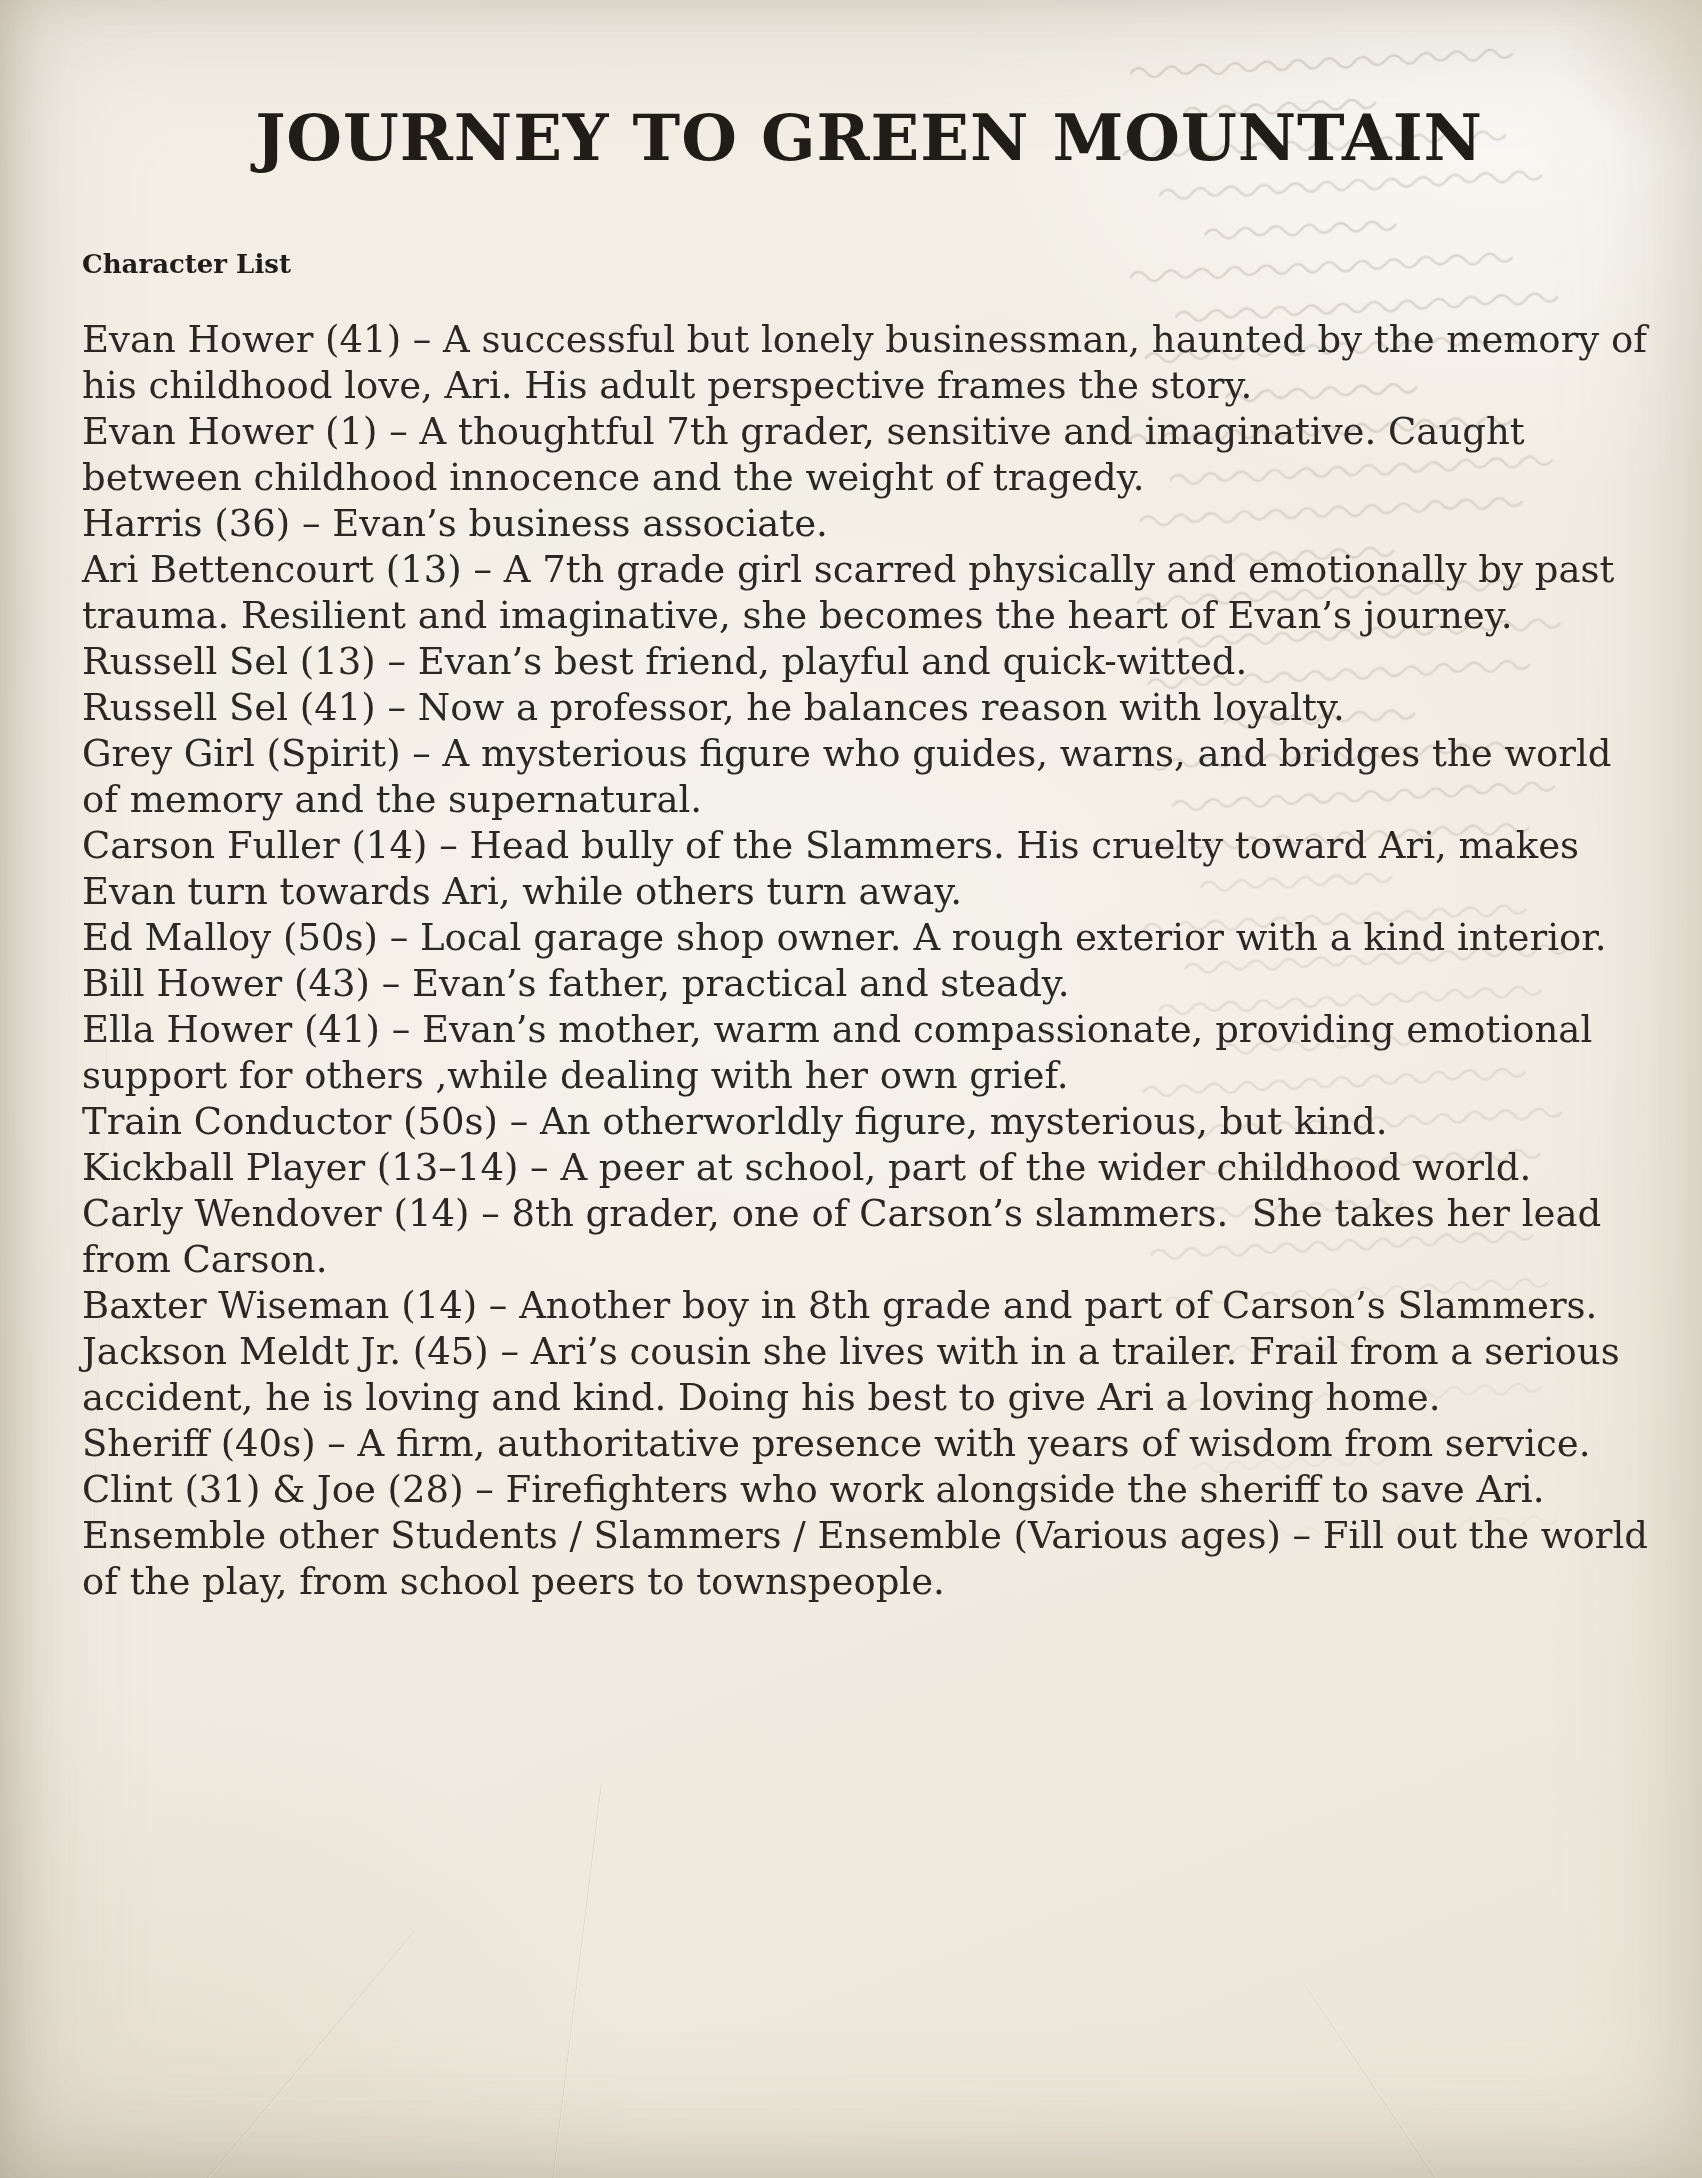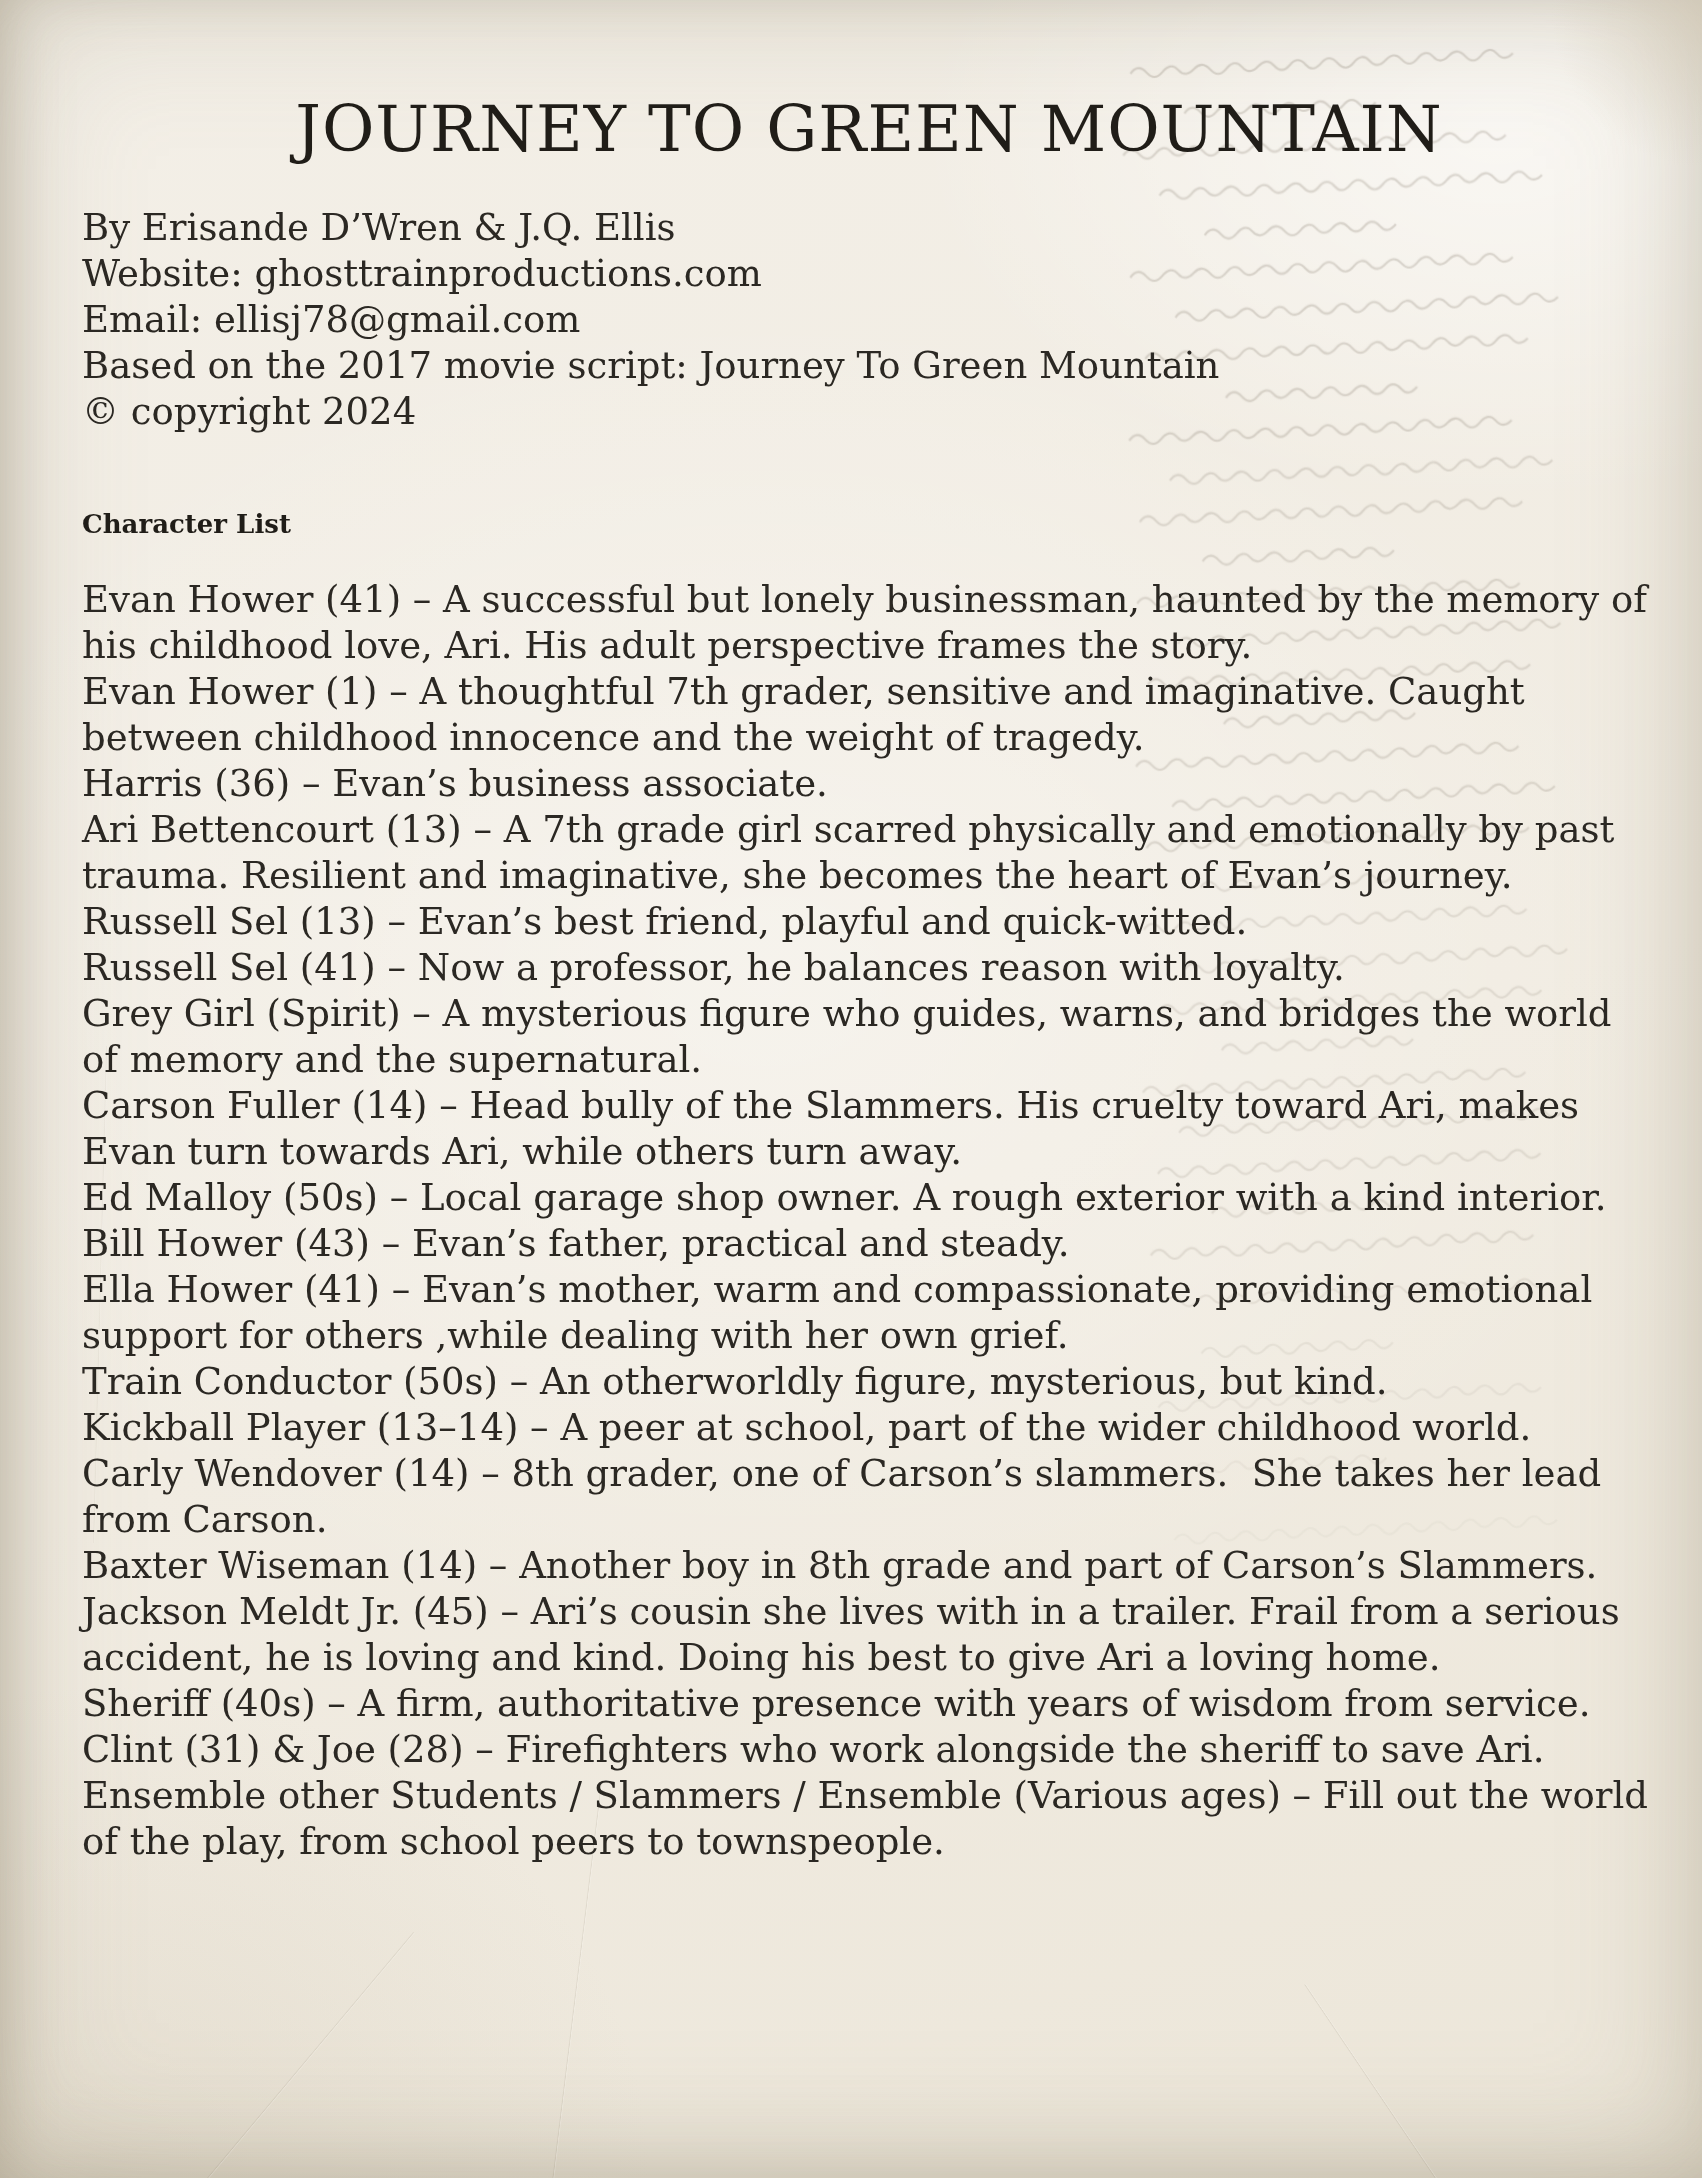--- a/index.html
+++ b/index.html
@@ -13,21 +13,21 @@
   .page{
     position:relative;width:1702px;height:2179px;overflow:hidden;
     background:
       radial-gradient(975px 621px at 88% 6%, rgba(255,255,255,.55), rgba(255,255,255,0) 60%),
       radial-gradient(887px 798px at 6% 100%, rgba(205,195,175,.30), rgba(205,195,175,0) 62%),
       radial-gradient(1330px 975px at 45% 45%, rgba(255,255,255,.35), rgba(255,255,255,0) 70%),
       linear-gradient(160deg,#f3efe7 0%,#f1ece2 55%,#ece6d9 100%);
     box-shadow: inset 0 0 142px rgba(150,138,114,.30), inset 0 -26.6px 80px rgba(150,138,114,.18), inset 22px 0 53px -22px rgba(140,128,105,.35);
   }
   .content{position:relative;padding:92px 46px 0 82px;z-index:2}
-  .title{margin:0;text-align:center;font-size:64px;font-weight:400;letter-spacing:0.9px;color:#201d18}
+  .title{margin:8px;text-align:center;font-size:64px;font-weight:700;letter-spacing:0.9px;color:#201d18}
   .byline{margin-top:39px}
   .byline p{margin:0;font-size:37px;line-height:46px}
   .section-heading{margin:74px 0 0;font-size:26px;font-weight:700;color:#201d18}
   .character-list{margin-top:38px;max-width:1587px}
   .character-list p{margin:0;font-size:37px;line-height:46px;white-space:pre-wrap}
   .handwriting{position:absolute;top:46px;right:14px;width:567px;height:1685px;z-index:1;filter:blur(0.4px);transform:rotate(-1.2deg)}
   .crease{
     position:absolute;width:2.7px;z-index:1;opacity:.32;
     background:linear-gradient(to right, rgba(120,108,86,0), rgba(120,108,86,.40) 40%, rgba(255,255,255,.55) 60%, rgba(120,108,86,0));
   }
@@ -102,27 +102,20 @@
 
   <div class="crease c1"></div>
   <div class="crease c2"></div>
   <div class="crease c3"></div>
   <div class="crease c4"></div>
 
   <div class="content">
 
     <h1 class="title">JOURNEY TO GREEN MOUNTAIN</h1>
 
-    <div class="byline">
-      <p>By Erisande D’Wren &amp; J.Q. Ellis</p>
-      <p>Website: ghosttrainproductions.com</p>
-      <p>Email: ellisj78@gmail.com</p>
-      <p>Based on the 2017 movie script: Journey To Green Mountain</p>
-      <p>© copyright 2024</p>
-    </div>
 
     <h2 class="section-heading">Character List</h2>
 
     <div class="character-list">
       <p class="char">Evan Hower (41) – A successful but lonely businessman, haunted by the memory of his childhood love, Ari. His adult perspective frames the story.</p>
       <p class="char">Evan Hower (1) – A thoughtful 7th grader, sensitive and imaginative. Caught between childhood innocence and the weight of tragedy.</p>
       <p class="char">Harris (36) – Evan’s business associate.</p>
       <p class="char">Ari Bettencourt (13) – A 7th grade girl scarred physically and emotionally by past trauma. Resilient and imaginative, she becomes the heart of Evan’s journey.</p>
       <p class="char">Russell Sel (13) – Evan’s best friend, playful and quick-witted.</p>
       <p class="char">Russell Sel (41) – Now a professor, he balances reason with loyalty.</p>

